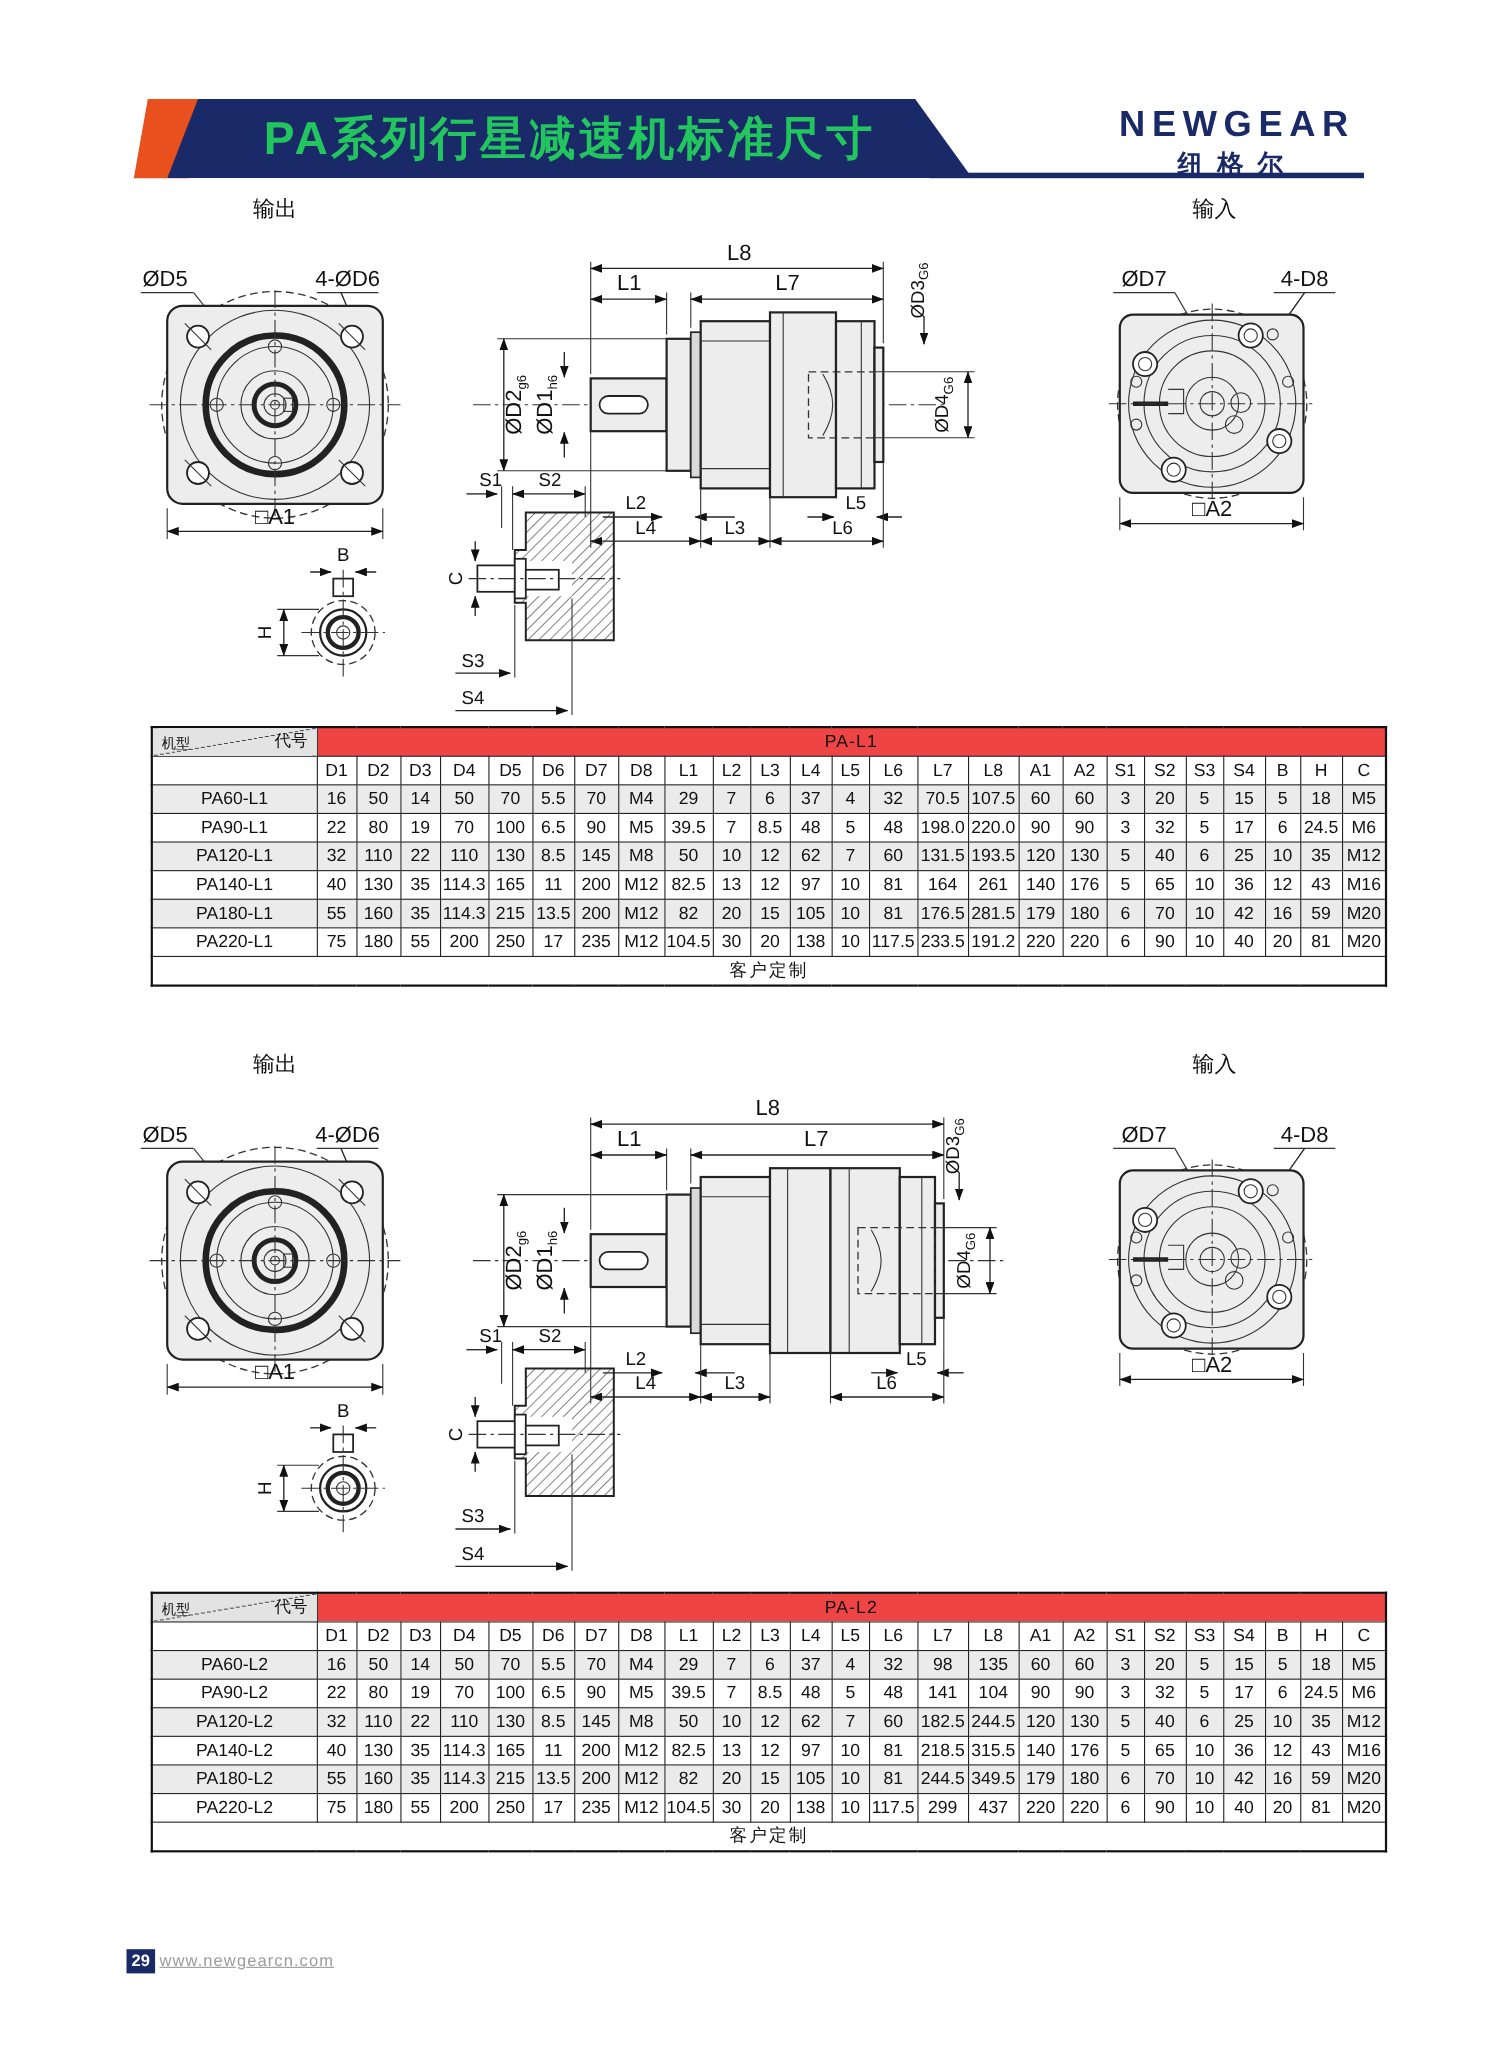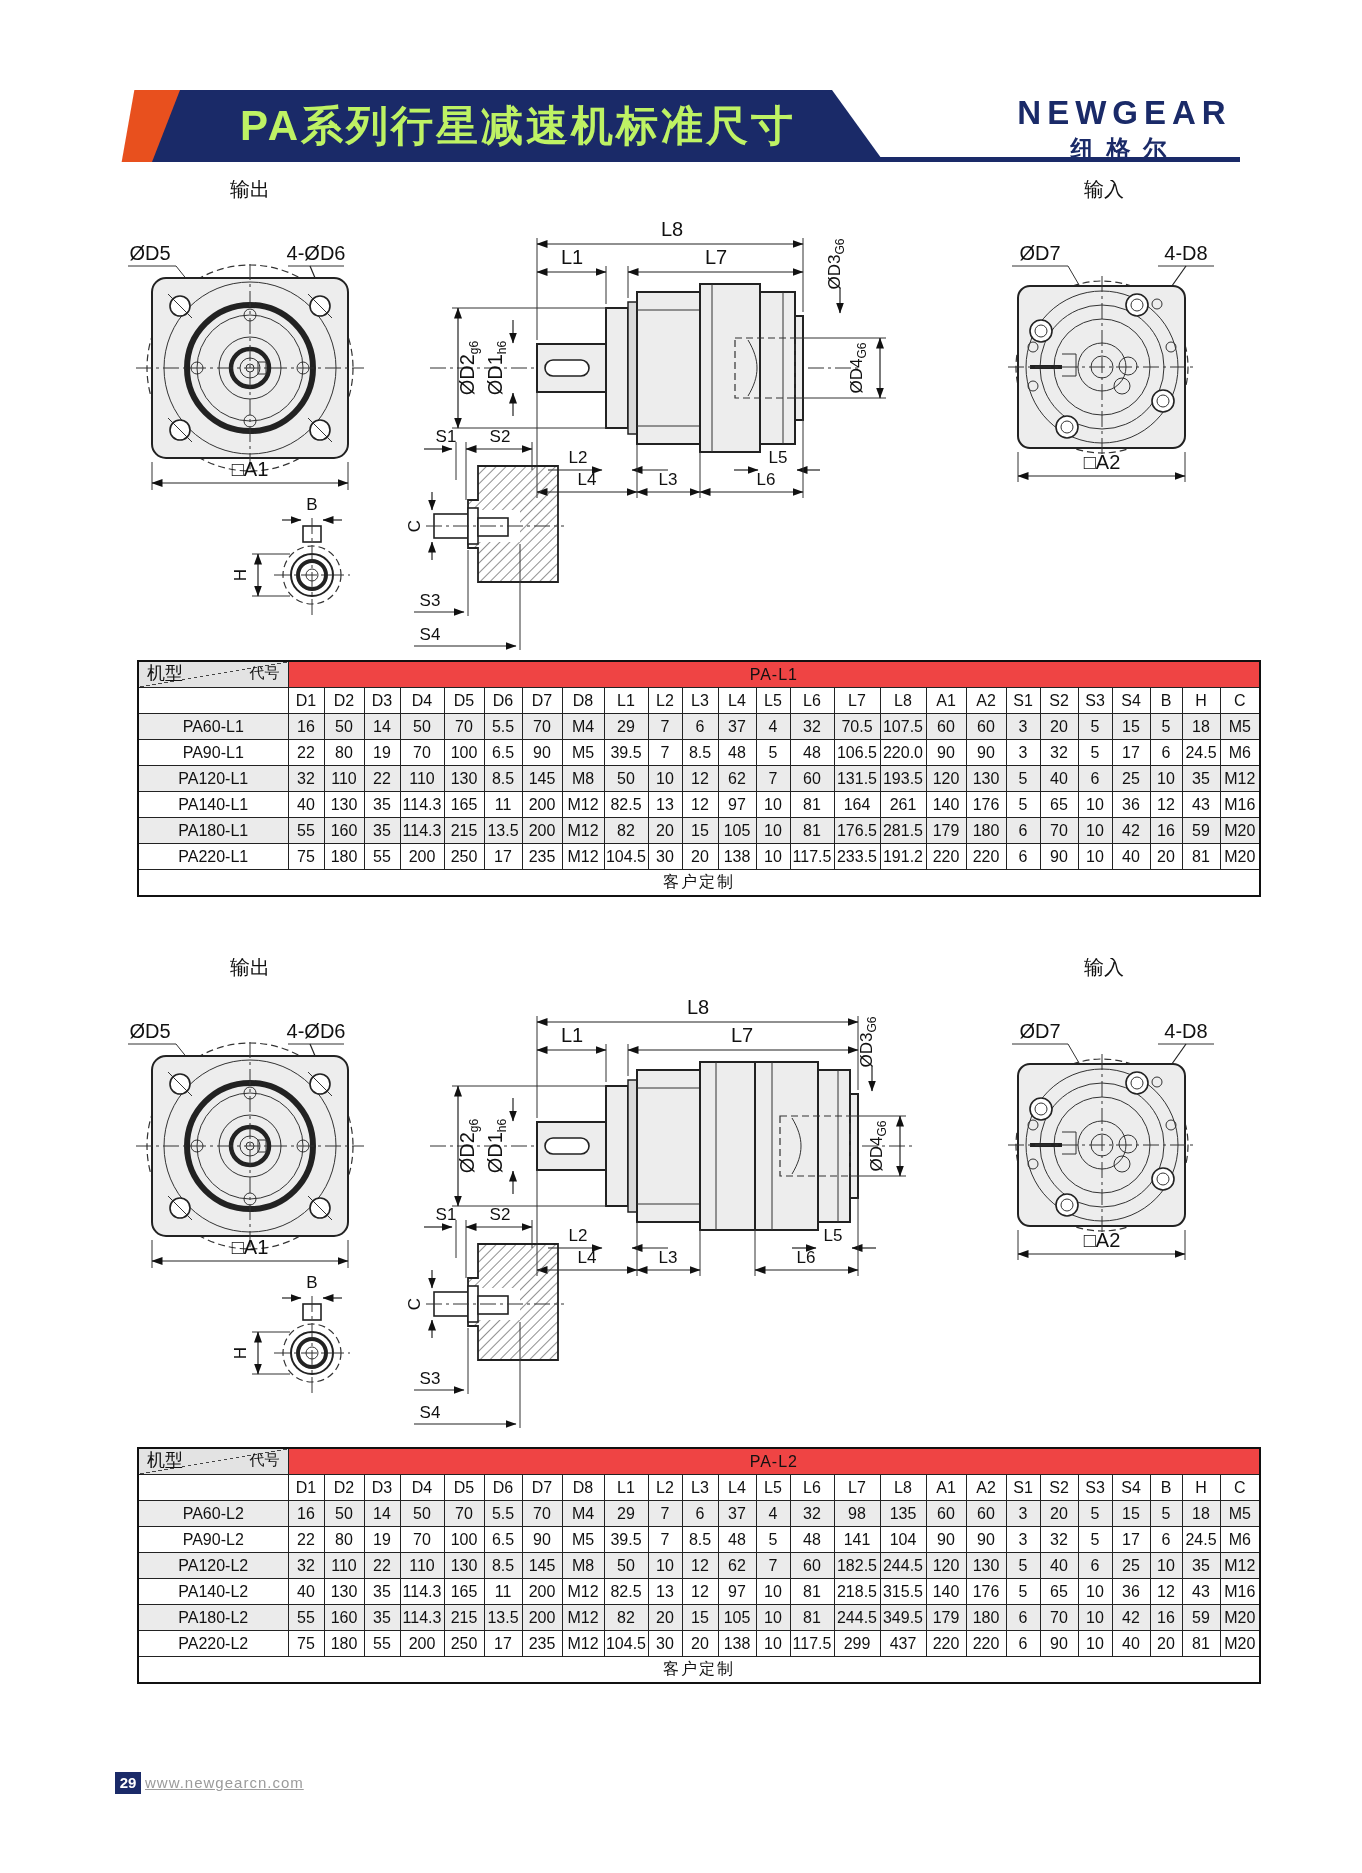--- a/index.html
+++ b/index.html
@@ -2,21 +2,21 @@
 <html><head>
 <meta charset="utf-8">
 <style>
   html,body{margin:0;padding:0;background:#888;}
   .page{position:relative;width:1362px;height:1873px;background:#fff;margin:0 auto;
         font-family:"Liberation Sans",sans-serif;overflow:hidden;}
   
   .orange{position:absolute;left:128px;top:90px;width:50px;height:72px;background:#e8501e;transform:skewX(-10deg);}
   .banner{position:absolute;left:152px;top:90px;width:732px;height:72px;background:#1a2a68;
           clip-path:polygon(28px 0,calc(100% - 52px) 0,100% 100%,0 100%);
-          color:#bef264;font-size:42px;font-weight:bold;letter-spacing:3px;
+          color:#22c55e;font-size:42px;font-weight:bold;letter-spacing:3px;
           display:flex;align-items:center;justify-content:center;}
   .brand{position:absolute;left:1012px;top:94px;width:225px;text-align:center;}
   .brand-en{font-size:33px;font-weight:800;color:#1a2a68;letter-spacing:6px;}
   .brand-cn{font-size:24px;font-weight:700;color:#1a2a68;letter-spacing:12px;margin-top:1px;}
   .brand-rule{position:absolute;left:845px;top:157px;width:395px;height:5px;background:#1a2a68;}
   
   .fig{position:absolute;left:0;width:1362px;height:482px;}
   .fig1{top:180px;} .fig2{top:958px;}
   svg text{font-family:"Liberation Sans",sans-serif;fill:#111;}
   .t20{font-size:20px;} .t18{font-size:17px;}
@@ -31,21 +31,21 @@
   .wht{fill:#fff;stroke:#222;stroke-width:1.6;}
   
   .dim-table{position:absolute;left:137px;width:1101px;border-collapse:collapse;table-layout:fixed;
              background:#fff;border:2px solid #111;}
   .dim-table td{border:1px solid #222;text-align:center;padding:0;height:25px;font-size:16px;
                 color:#111;white-space:nowrap;overflow:hidden;}
   .t1{top:660px;} .t2{top:1447px;}
   .corner{background:linear-gradient(to bottom right,#e3e3e3 49.4%,#444 49.4%,#444 50.6%,#e3e3e3 50.6%);
           position:relative;height:42px;}
   .c-top{position:absolute;top:2px;right:8px;font-size:15px;}
-  .c-bot{position:absolute;bottom:2px;left:8px;font-size:18px;}
+  .c-bot{position:absolute;bottom:2px;left:8px;font-size:13px;}
   .title-cell{background:#ef4444;font-size:19px;height:42px;letter-spacing:1px;}
   .row-shade td{background:#ebebeb;}
   .model-cell{font-size:15px;}
   .sz4{font-size:14px;} .sz5{font-size:12.5px;}
   .footer-cell{height:28px;font-size:17px;letter-spacing:2px;}
   
   .pageno{position:absolute;left:115px;top:1772px;width:26px;height:22px;background:#1a2a68;color:#fff;
           font-size:15px;font-weight:700;text-align:center;line-height:22px;}
   .site{position:absolute;left:145px;top:1774px;font-size:15px;color:#9b9b9b;
         text-decoration:underline;letter-spacing:1px;}
@@ -358,21 +358,21 @@
           <td>100</td>
           <td>6.5</td>
           <td>90</td>
           <td>M5</td>
           <td class="sz4">39.5</td>
           <td>7</td>
           <td>8.5</td>
           <td>48</td>
           <td>5</td>
           <td>48</td>
-          <td class="sz5">106.5</td>
+          <td class="sz5">198.0</td>
           <td class="sz5">220.0</td>
           <td>90</td>
           <td>90</td>
           <td>3</td>
           <td>32</td>
           <td>5</td>
           <td>17</td>
           <td>6</td>
           <td class="sz4">24.5</td>
           <td>M6</td>

